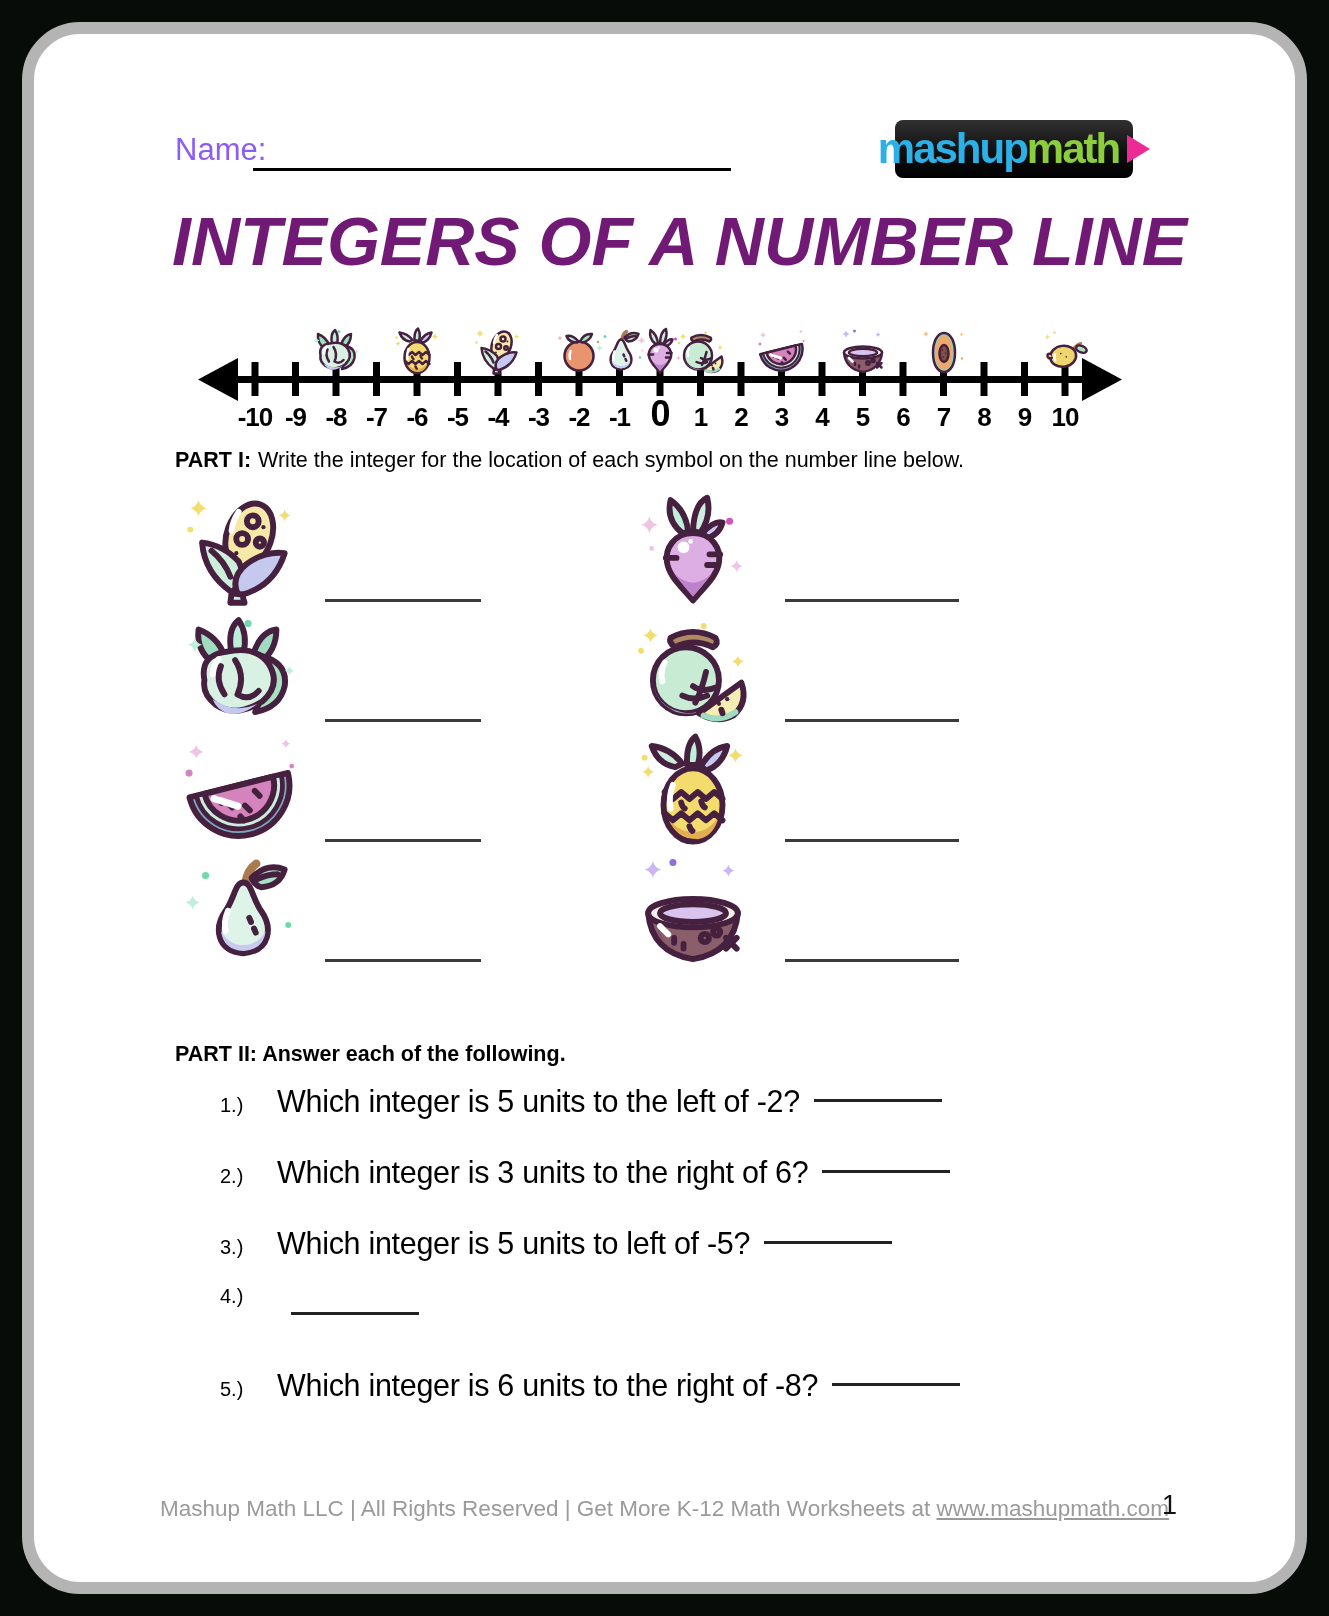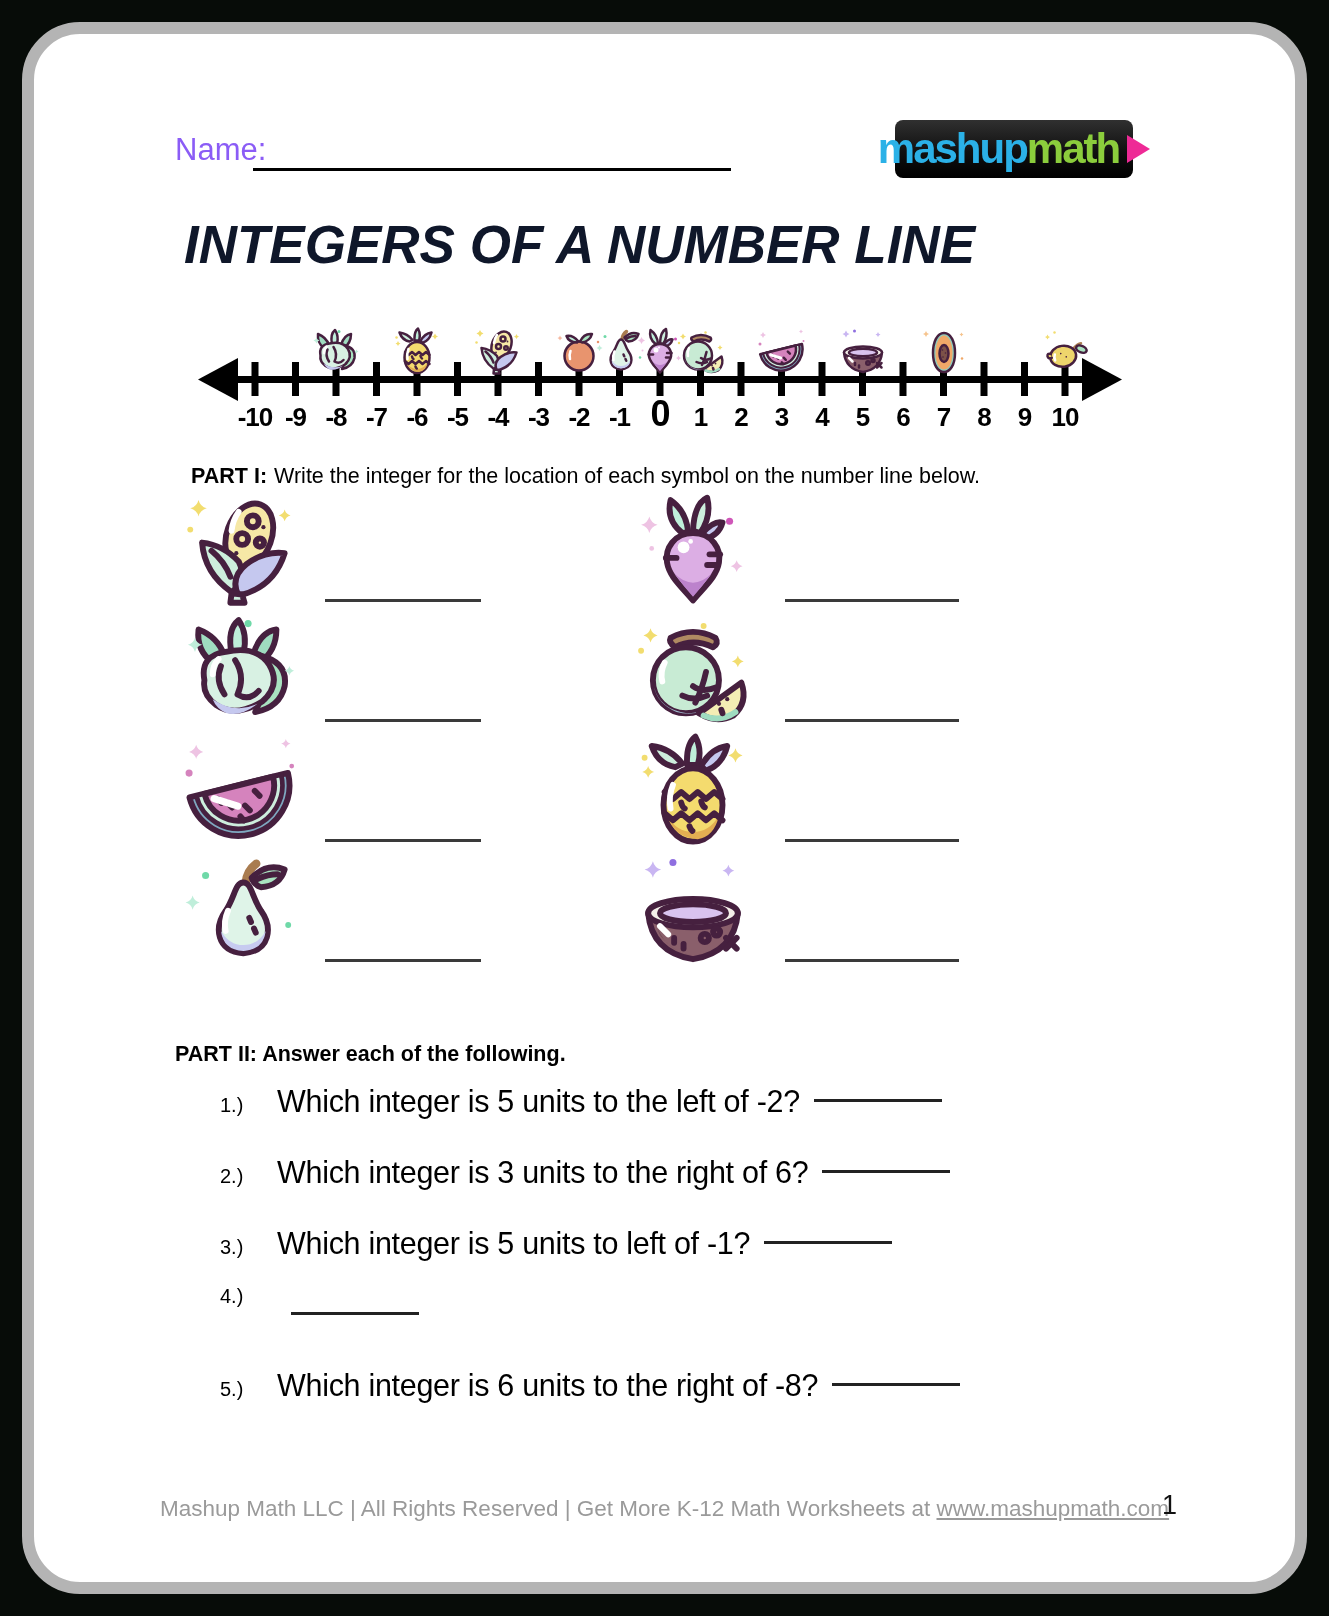--- a/index.html
+++ b/index.html
@@ -22,32 +22,32 @@
     position:absolute;left:861px;top:86px;width:238px;height:58px;border-radius:8px;
     background:linear-gradient(180deg,#303030 0%,#101010 55%,#000 100%);
     display:flex;align-items:center;justify-content:center;
   }
   .logo-text{font-size:42px;font-weight:bold;letter-spacing:-2px;line-height:1;}
   .logo-mashup{color:#2bb1e7;}
   .logo-math{color:#8bcd3c;}
   .logo-play{width:0;height:0;border-top:14px solid transparent;border-bottom:14px solid transparent;border-left:23px solid #ee2a96;margin-left:8px;}
   
   .title{
-    position:absolute;left:134px;top:164px;margin:16px;white-space:nowrap;
-    font-size:53px;font-weight:bold;font-style:italic;color:#0f172a;letter-spacing:0px;
+    position:absolute;left:134px;top:164px;margin:4px;white-space:nowrap;
+    font-size:68px;font-weight:bold;font-style:italic;color:#701a75;letter-spacing:0px;
   }
   
   .numberline{position:absolute;left:156px;top:280px;width:940px;height:140px;}
   .numberline svg.axis{position:absolute;left:0;top:0;}
   .tick-label{position:absolute;top:88px;transform:translateX(-50%);font-size:26px;font-weight:bold;letter-spacing:-1px;color:#000;}
   .tick-label.zero{font-size:36px;top:79px;}
   .nl-icon{position:absolute;top:13px;width:50px;height:50px;transform:translateX(-50%);}
   .nl-icon svg{width:50px;height:50px;}
   
-  .part-heading{position:absolute;left:141px;top:414px;margin:16px;font-size:21.5px;color:#000;}
+  .part-heading{position:absolute;left:141px;top:414px;margin:0;font-size:21.5px;color:#000;}
   .ph-bold{font-weight:bold;}
   .ph-rest{margin-left:7px;}
   .part2-heading{position:absolute;left:141px;top:1008px;margin:0;font-size:21.5px;font-weight:bold;color:#000;}
   
   .p1-grid{position:absolute;left:141px;top:458px;display:flex;gap:146px;}
   .p1-col{display:flex;flex-direction:column;}
   .p1-row{display:flex;align-items:flex-end;height:120px;}
   .p1-icon{width:132px;height:120px;display:flex;align-items:center;justify-content:center;}
   .p1-icon svg{width:118px;height:118px;}
   .p1-blank{width:156px;border-bottom:3px solid #3a3a3a;margin:0 0 10px 18px;}
@@ -510,21 +510,21 @@
         <span class="q-text">Which integer is 5 units to the left of -2?</span>
         <span class="q-blank"></span>
       </div>
       <div class="q-row">
         <span class="q-num">2.)</span>
         <span class="q-text">Which integer is 3 units to the right of 6?</span>
         <span class="q-blank"></span>
       </div>
       <div class="q-row">
         <span class="q-num">3.)</span>
-        <span class="q-text">Which integer is 5 units to left of -1?</span>
+        <span class="q-text">Which integer is 5 units to left of -5?</span>
         <span class="q-blank"></span>
       </div>
       <div class="q-row">
         <span class="q-num">4.)</span>
         <span class="q-blank"></span>
       </div>
       <div class="q-row">
         <span class="q-num">5.)</span>
         <span class="q-text">Which integer is 6 units to the right of -8?</span>
         <span class="q-blank"></span>

